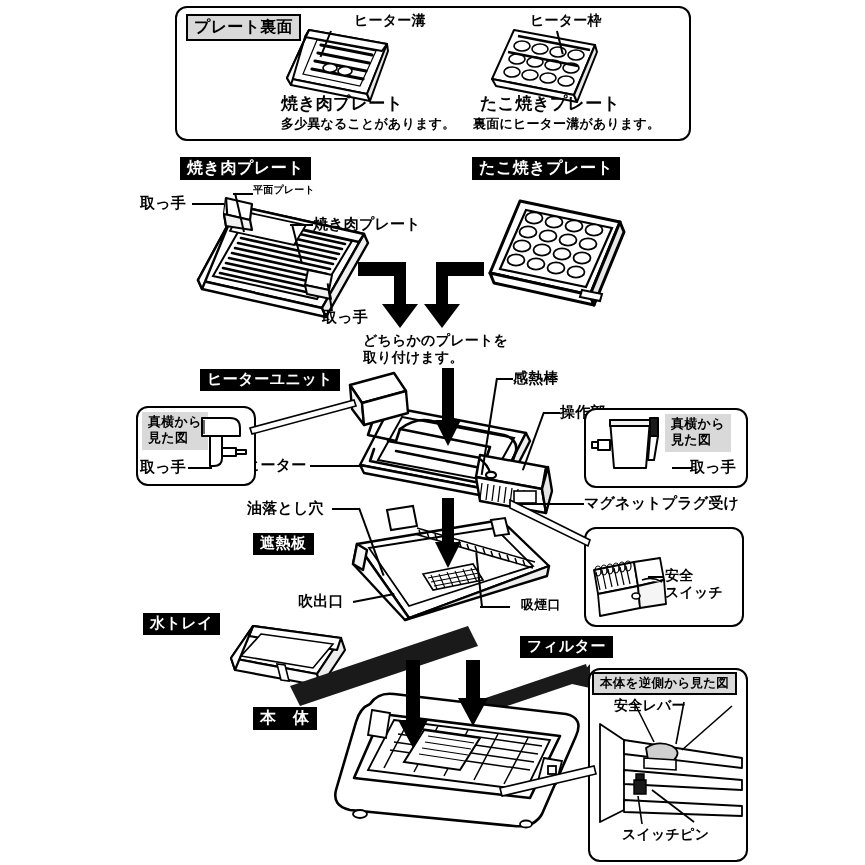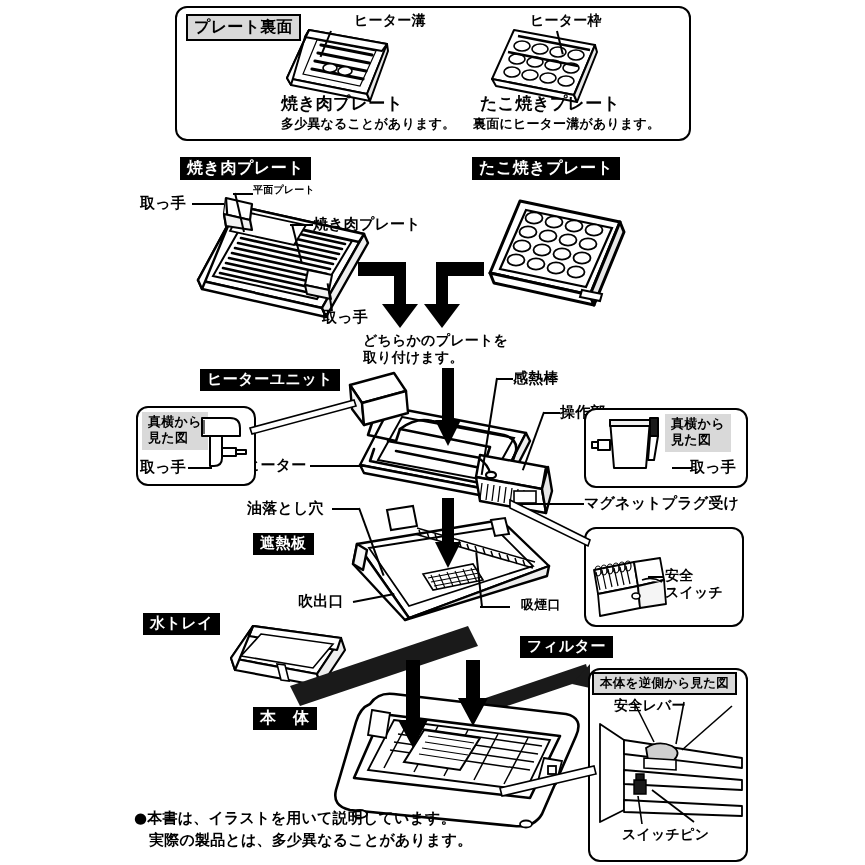--- a/index.html
+++ b/index.html
@@ -521,20 +521,14 @@
       <path d="M142 -8 L92 36"></path>
       <path d="M52 110 L48 82"></path>
       <path d="M104 108 L62 76"></path>
     </g>
   </svg>
 
   <svg class="abs" style="left:500px;top:762px;" width="96" height="36" viewBox="0 0 96 36">
     <path d="M0 26 L94 4 L96 12 L2 34 Z" fill="#fff" stroke="#000" stroke-width="1.6"></path>
   </svg>
 
-  <div class="footnote" style="left:134px;top:808px;font-size:15px;">
-    <div>
-      <span>●</span><span>本書は、イラストを用いて説明しています。</span>
-    </div>
-    <div style="padding-left:15px;">実際の製品とは、多少異なることがあります。</div>
-  </div>
 
 </div>
 
 </body></html>

